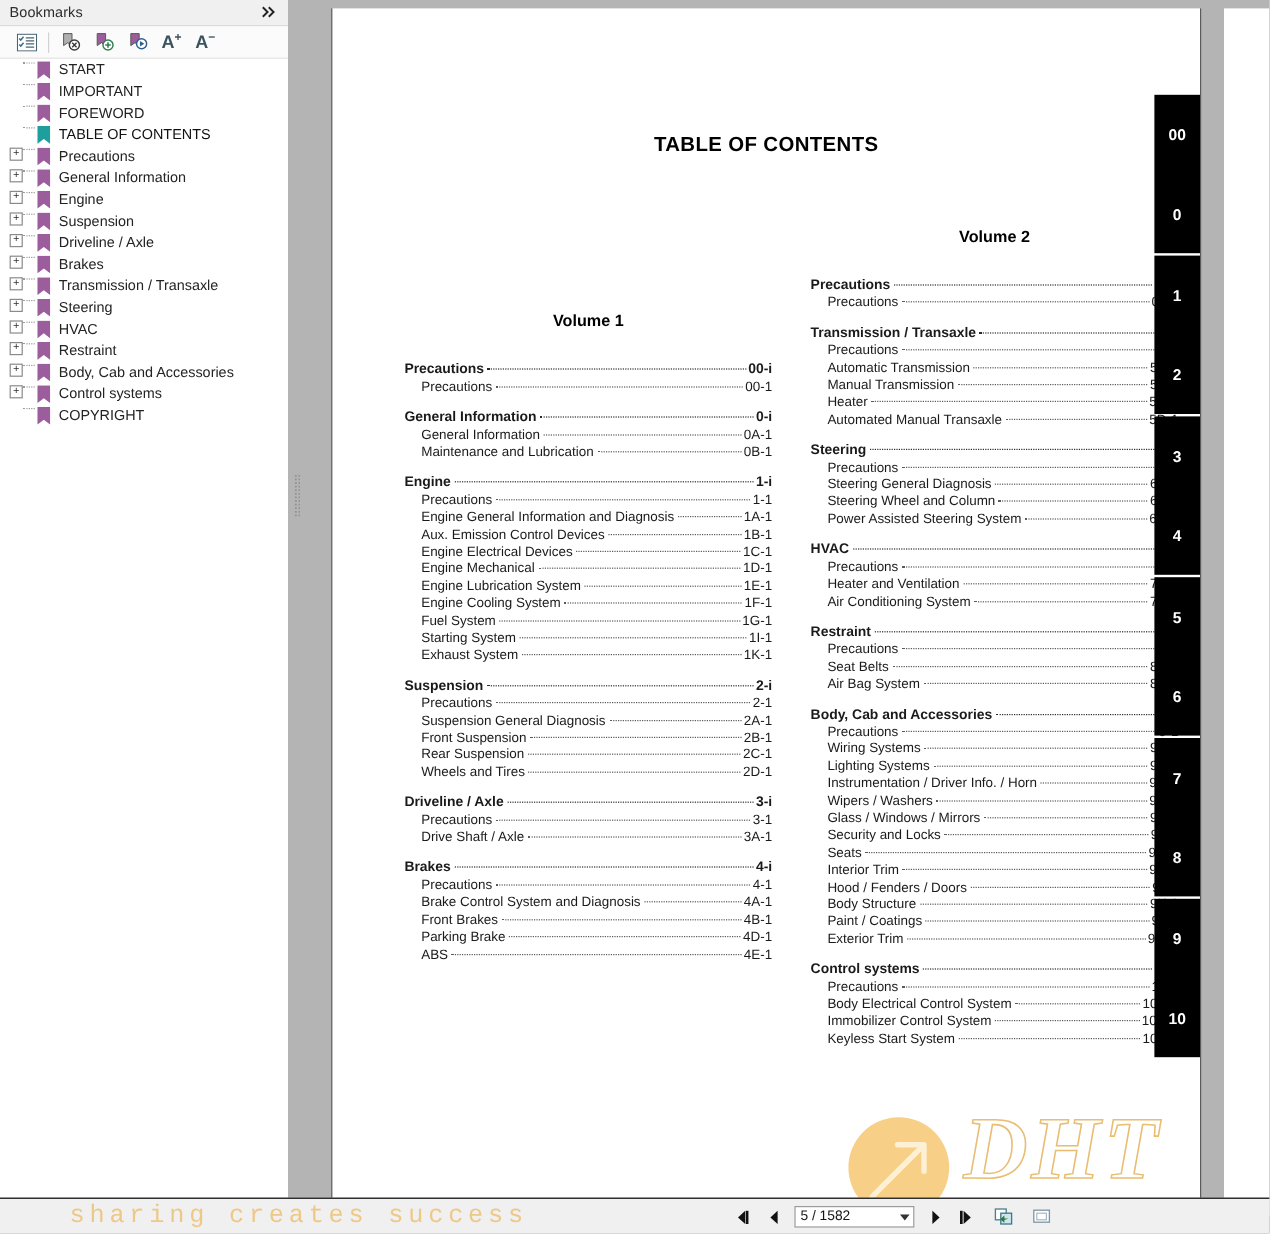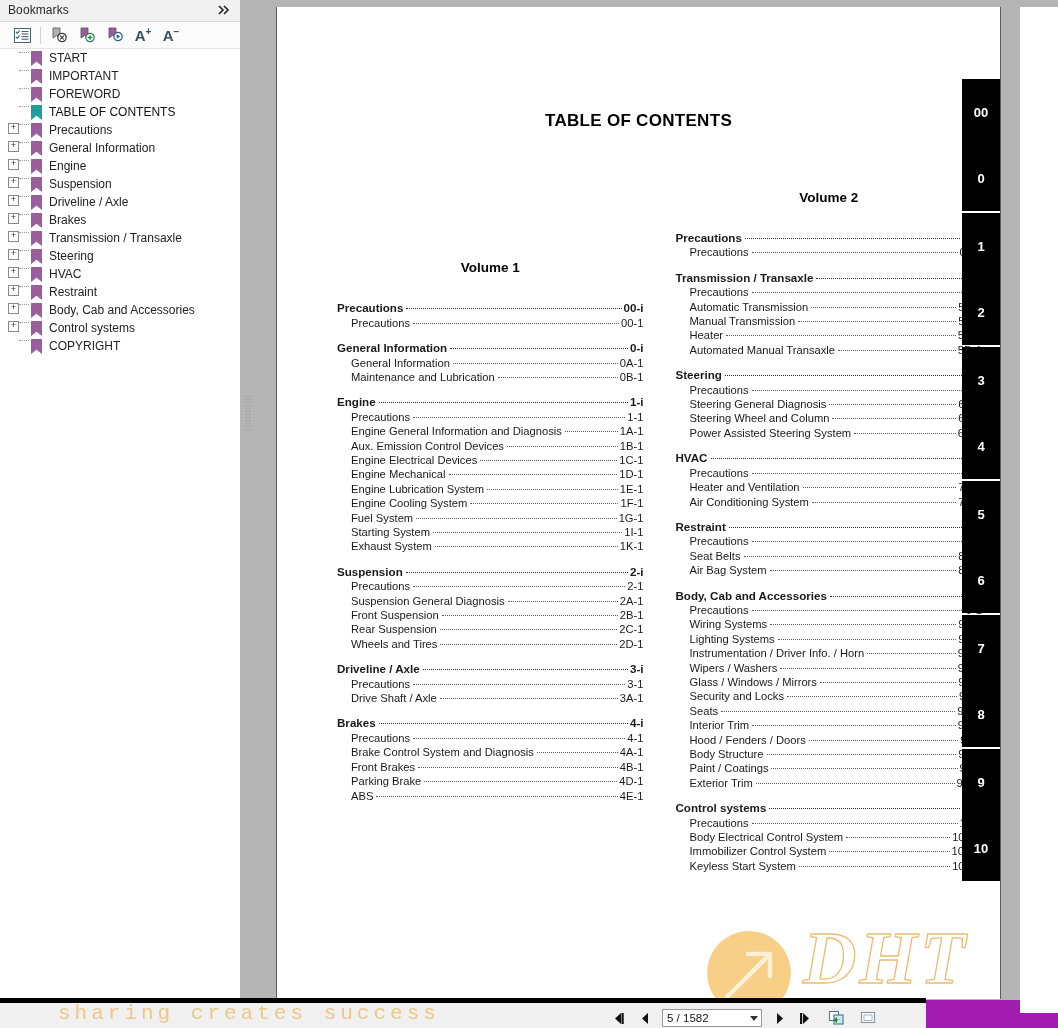--- a/index.html
+++ b/index.html
@@ -305,23 +305,23 @@
     position: absolute;
     left: 255px; top: 0;
     width: 803px; height: 7px;
     background: #b4b4b4;
   }
 
   
   #statusbar {
     position: absolute;
     left: 0; bottom: 0;
-    width: 926px; height: 30px;
+    width: 1058px; height: 30px;
     background: #f0f0f0;
-    border-top: 5px solid #000000;
+    border-top: 1px solid #000000;
     box-sizing: border-box;
     margin-top: 12px;
   }
   #nav-group {
     position: absolute;
     left: 608px; top: 3px;
     height: 24px;
     display: flex; align-items: center; gap: 4px;
   }
   .nav-btn {

